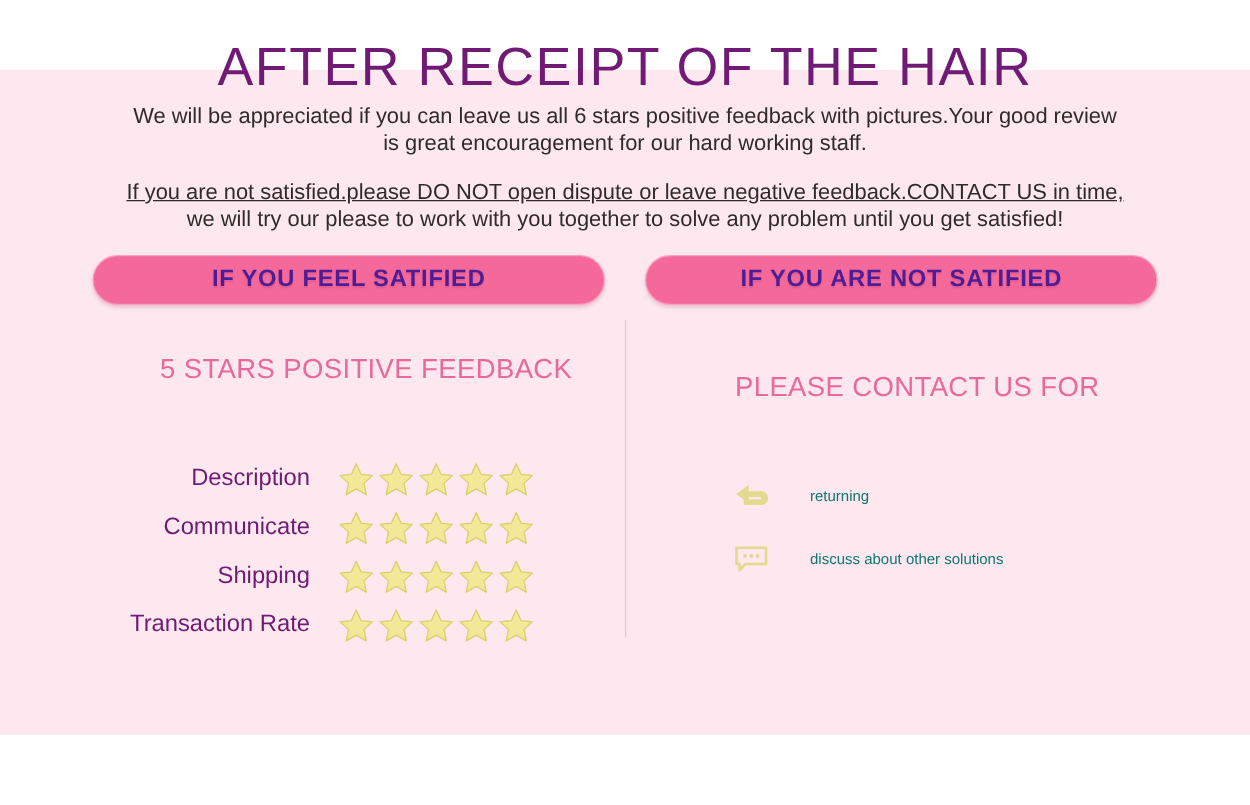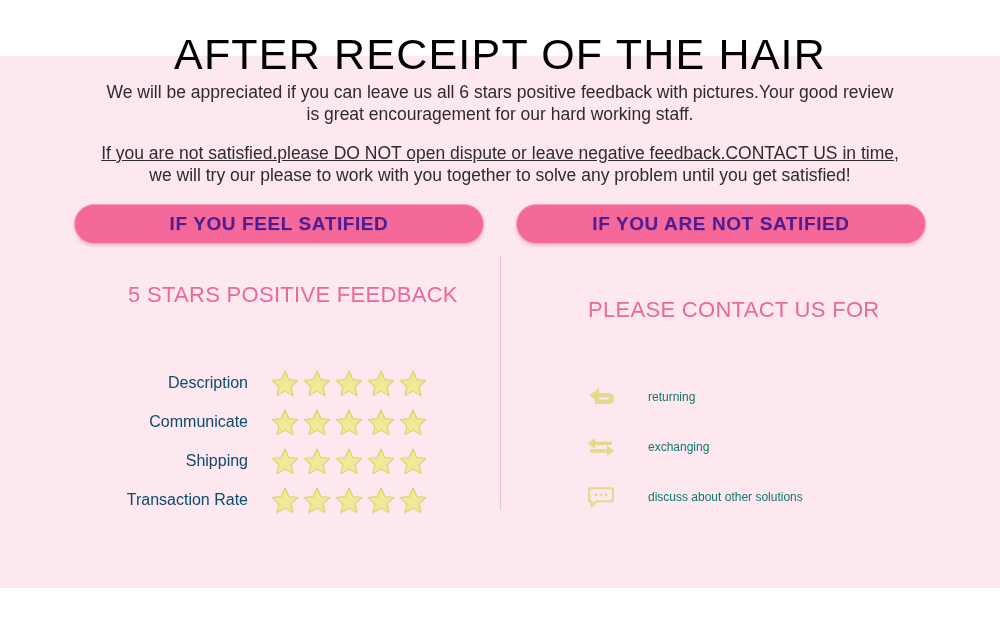--- a/index.html
+++ b/index.html
@@ -31,21 +31,21 @@
   
   .title {
     position: absolute;
     left: 0;
     top: 30px;
     width: 1000px;
     text-align: center;
     font-size: 43px;
     font-weight: 400;
     letter-spacing: 1.2px;
-    color: #000000;
+    color: #701a75;
     white-space: nowrap;
   }
   .intro {
     position: absolute;
     left: 50px;
     top: 82px;
     width: 900px;
     text-align: center;
     color: #2f2b2b;
     font-size: 17.5px;
@@ -109,22 +109,22 @@
     display: flex;
     align-items: center;
     height: 34px;
     margin-bottom: 5px;
   }
   .rating-label {
     width: 170px;
     text-align: right;
     padding-right: 22px;
     box-sizing: border-box;
-    font-size: 16px;
-    color: #0c4a6e;
+    font-size: 19px;
+    color: #701a75;
     white-space: nowrap;
   }
   .stars { display: flex; align-items: center; gap: 2px; }
   .star { display: block; }
 
   
   .contacts {
     position: absolute;
     left: 586px;
     top: 372px;
@@ -260,29 +260,20 @@
   <div class="contacts">
     <div class="contact-row">
       <div class="contact-icon">
         <svg width="30" height="24" viewBox="0 0 30 24" aria-hidden="true">
           <path d="M13 3 L13 8 L23 8 A5.5 5.5 0 0 1 23 19 L9 19 L9 14.5 L22.5 14.5 A1.6 1.6 0 0 0 22.5 12.5 L13 12.5 L13 17.5 L3 10.25 Z" fill="#E3DA8E"></path>
         </svg>
       </div>
       <div class="contact-label">returning</div>
     </div>
 
-    <div class="contact-row">
-      <div class="contact-icon">
-        <svg width="30" height="24" viewBox="0 0 30 24" aria-hidden="true">
-          <path d="M9 3 L9 6.4 L26 6.4 L26 10.1 L9 10.1 L9 13.5 L1.5 8.25 Z" fill="#E3DA8E"></path>
-          <path d="M21 10.6 L28.5 15.85 L21 21.1 L21 17.7 L4 17.7 L4 14 L21 14 Z" fill="#E3DA8E"></path>
-        </svg>
-      </div>
-      <div class="contact-label">exchanging</div>
-    </div>
 
     <div class="contact-row">
       <div class="contact-icon">
         <svg width="30" height="24" viewBox="0 0 30 24" aria-hidden="true">
           <path d="M3.2 3.2 H26.8 V16.2 H10.5 L5.6 21.2 V16.2 H3.2 Z" fill="none" stroke="#E3DA8E" stroke-width="2.1" stroke-linejoin="round"></path>
           <circle cx="10" cy="9.7" r="1.5" fill="#E3DA8E"></circle>
           <circle cx="15" cy="9.7" r="1.5" fill="#E3DA8E"></circle>
           <circle cx="20" cy="9.7" r="1.5" fill="#E3DA8E"></circle>
         </svg>
       </div>

